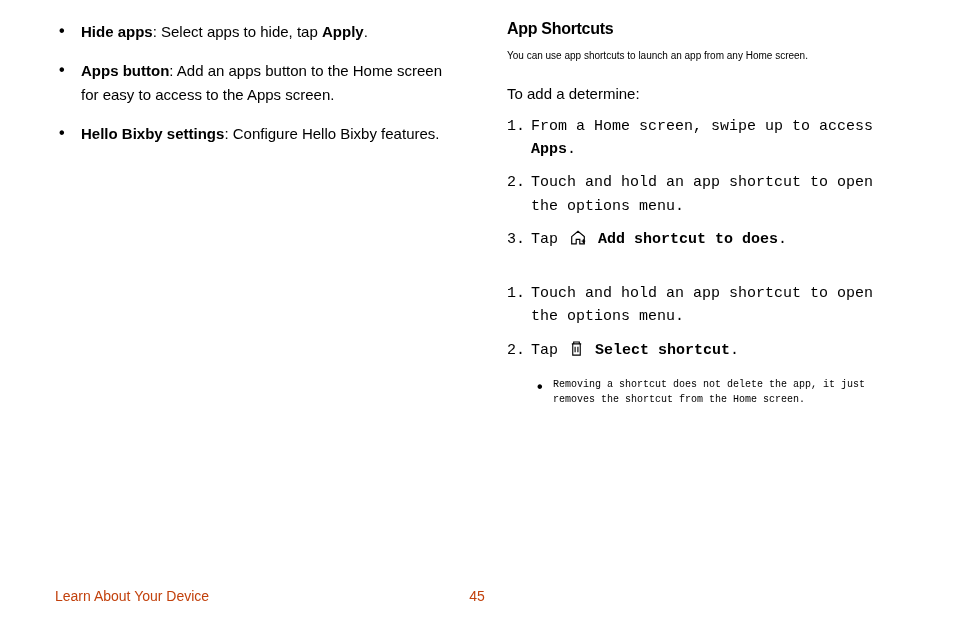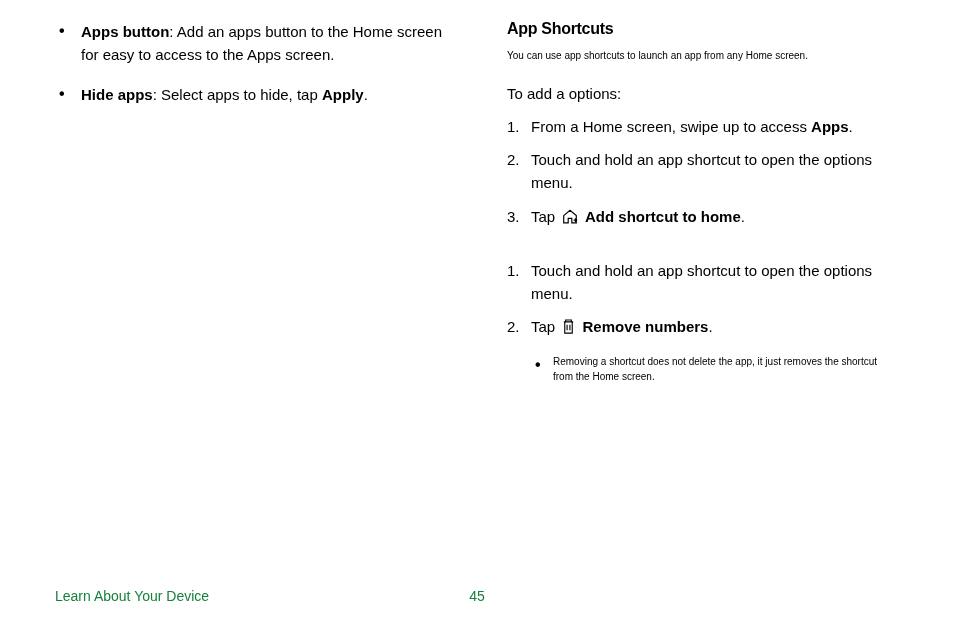--- a/index.html
+++ b/index.html
@@ -73,20 +73,21 @@
       counter-reset: step;
       margin-bottom: 18px;
     }
     ol.steps > li {
       counter-increment: step;
       position: relative;
       padding-left: 24px;
       padding-bottom: 10px;
       font-size: 15px;
       line-height: 1.55;
+      font-family: Liberation Mono, monospace;
     }
     ol.steps > li::before {
       content: counter(step) ".";
       position: absolute;
       left: 0;
       top: 0;
     }
     ol.steps ul.sub {
       list-style: none;
       padding: 0;
@@ -111,71 +112,74 @@
       vertical-align: -3px;
       margin: 0 2px;
     }
     .footer {
       position: absolute;
       bottom: 32px;
       left: 55px;
       right: 55px;
       display: flex;
       font-size: 14px;
-      color: #15803d;
+      color: #c2410c;
     }
     .footer-title {
       flex: 0 0 auto;
     }
     .footer-page {
       position: absolute;
       left: 50%;
       transform: translateX(-50%);
     }
   </style>
 </head>
 <body>
 
 <div class="content">
   <div class="col col-left">
     <ul class="bullets">
       <li>
+        <span class="bold">Hide apps</span><span>: Select apps to hide, tap </span><span class="bold">Apply</span><span>.</span>
+      </li>
+      <li>
         <span class="bold">Apps button</span><span>: Add an apps button to the Home screen for easy to access to the Apps screen.</span>
       </li>
       <li>
-        <span class="bold">Hide apps</span><span>: Select apps to hide, tap </span><span class="bold">Apply</span><span>.</span>
+        <span class="bold">Hello Bixby settings</span><span>: Configure Hello Bixby features.</span>
       </li>
     </ul>
   </div>
 
   <div class="col col-right">
     <h2 class="section-heading">App Shortcuts</h2>
     <p class="intro">You can use app shortcuts to launch an app from any Home screen.</p>
 
-    <p class="lead">To add a options:</p>
+    <p class="lead">To add a determine:</p>
     <ol class="steps">
       <li>
         <span>From a Home screen, swipe up to access </span><span class="bold">Apps</span><span>.</span>
       </li>
       <li>Touch and hold an app shortcut to open the options menu.</li>
       <li>
         <span>Tap </span><span class="icon"><svg width="18" height="17" viewBox="0 0 20 18">
               <path d="M3 8 L10 2 L17 8 L17 16 L12 16 L12 11 L8 11 L8 16 L3 16 Z" fill="none" stroke="#000" stroke-width="1.3"></path>
               <line x1="14" y1="13" x2="18" y2="13" stroke="#000" stroke-width="1.3"></line>
               <line x1="16" y1="11" x2="16" y2="15" stroke="#000" stroke-width="1.3"></line>
-            </svg></span><span class="bold"> Add shortcut to home</span><span>.</span>
+            </svg></span><span class="bold"> Add shortcut to does</span><span>.</span>
       </li>
     </ol>
 
     <ol class="steps">
       <li>Touch and hold an app shortcut to open the options menu.</li>
       <li>
         <span>Tap </span><span class="icon"><svg width="15" height="17" viewBox="0 0 16 18">
               <path d="M3 4 L13 4 M5 4 L5 2 L11 2 L11 4 M4 4 L4 16 L12 16 L12 4 M6.5 7 L6.5 13 M9.5 7 L9.5 13" fill="none" stroke="#000" stroke-width="1.2"></path>
-            </svg></span><span class="bold"> Remove numbers</span><span>.</span>
+            </svg></span><span class="bold"> Select shortcut</span><span>.</span>
         <ul class="sub">
           <li>Removing a shortcut does not delete the app, it just removes the shortcut from the Home screen.</li>
         </ul>
       </li>
     </ol>
   </div>
 </div>
 
 <div class="footer">
   <span class="footer-title">Learn About Your Device</span>

